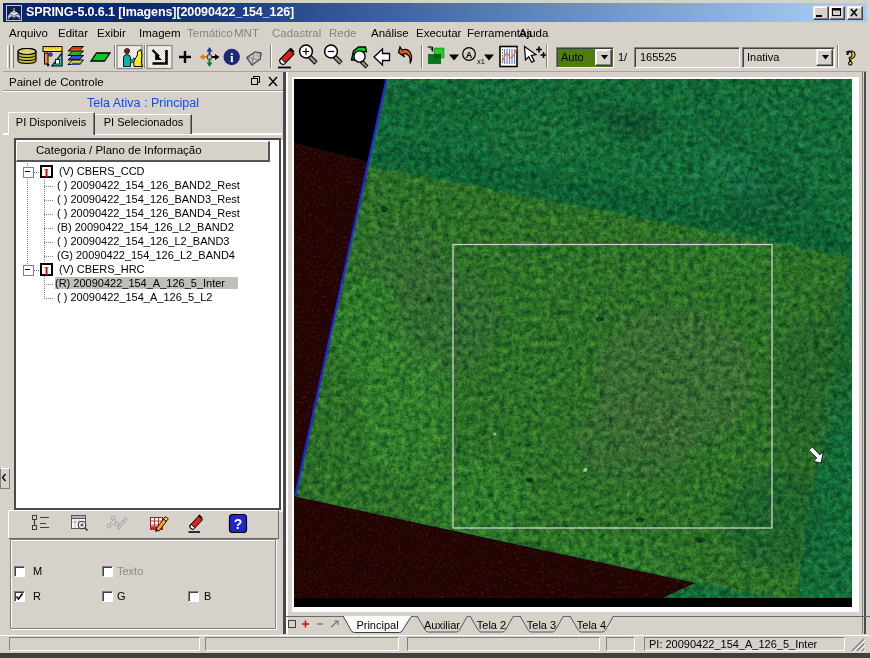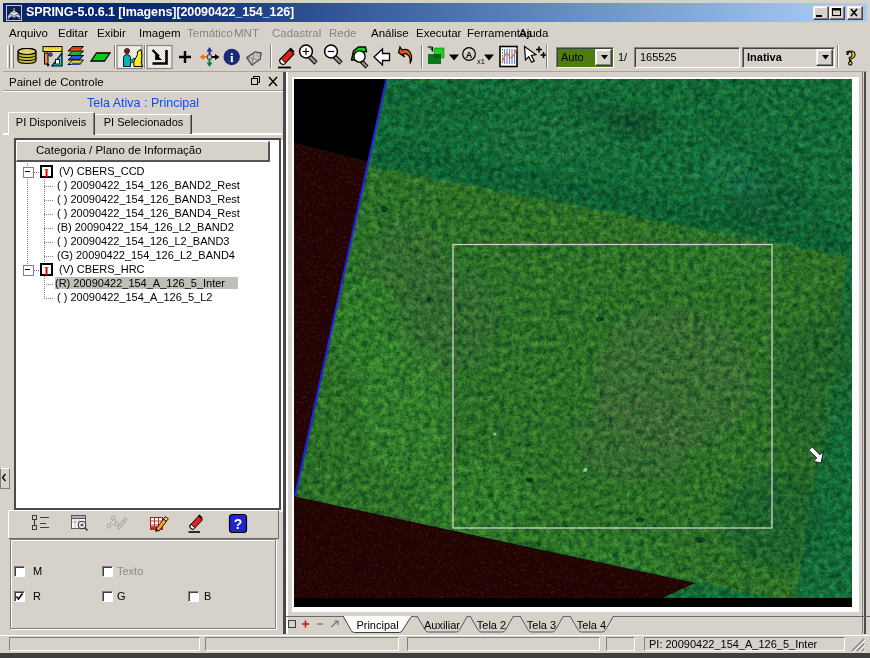--- a/index.html
+++ b/index.html
@@ -220,21 +220,21 @@
   <svg class="abs" style="right:1px;top:1px" width="15" height="15">
       <path d="M4 6 h7 l-3.5 4.5 z" fill="#000"></path>
     </svg>
 </div>
 <span class="abs" style="left:618px;top:51px;font-size:11px;">1/</span>
 <div class="abs sunken" style="left:634px;top:47px;width:104px;height:19px;background:#d6d2ca;box-shadow:inset 1px 1px 0 #404040;">
   <span style="position:absolute;left:5px;top:3px;font-size:11px;">165525</span>
 </div>
 
 <div class="abs sunken" style="left:742px;top:47px;width:91px;height:19px;background:#d6d2ca;box-shadow:inset 1px 1px 0 #404040;">
-  <span style="position:absolute;left:4px;top:3px;font-size:11px;font-weight:bold;">Inativa</span>
+  <span style="position:absolute;left:4px;top:3px;font-size:11px;">Inativa</span>
   <div class="abs btn3d" style="right:1px;top:1px;width:15px;height:15px;"></div>
   <svg class="abs" style="right:1px;top:1px" width="15" height="15">
       <path d="M4 6 h7 l-3.5 4.5 z" fill="#000"></path>
     </svg>
 </div>
 
 <div class="abs" id="dock" style="left:3px;top:72px;width:280px;height:562px;background:#d6d2ca;"></div>
 <div class="abs" style="left:9px;top:76px;font-size:11.5px;">Painel de Controle</div>
 <svg class="abs" style="left:248px;top:75px;" width="32" height="13" viewBox="0 0 32 13">
   <rect x="3.5" y="3.5" width="6" height="6" fill="none" stroke="#000"></rect>

